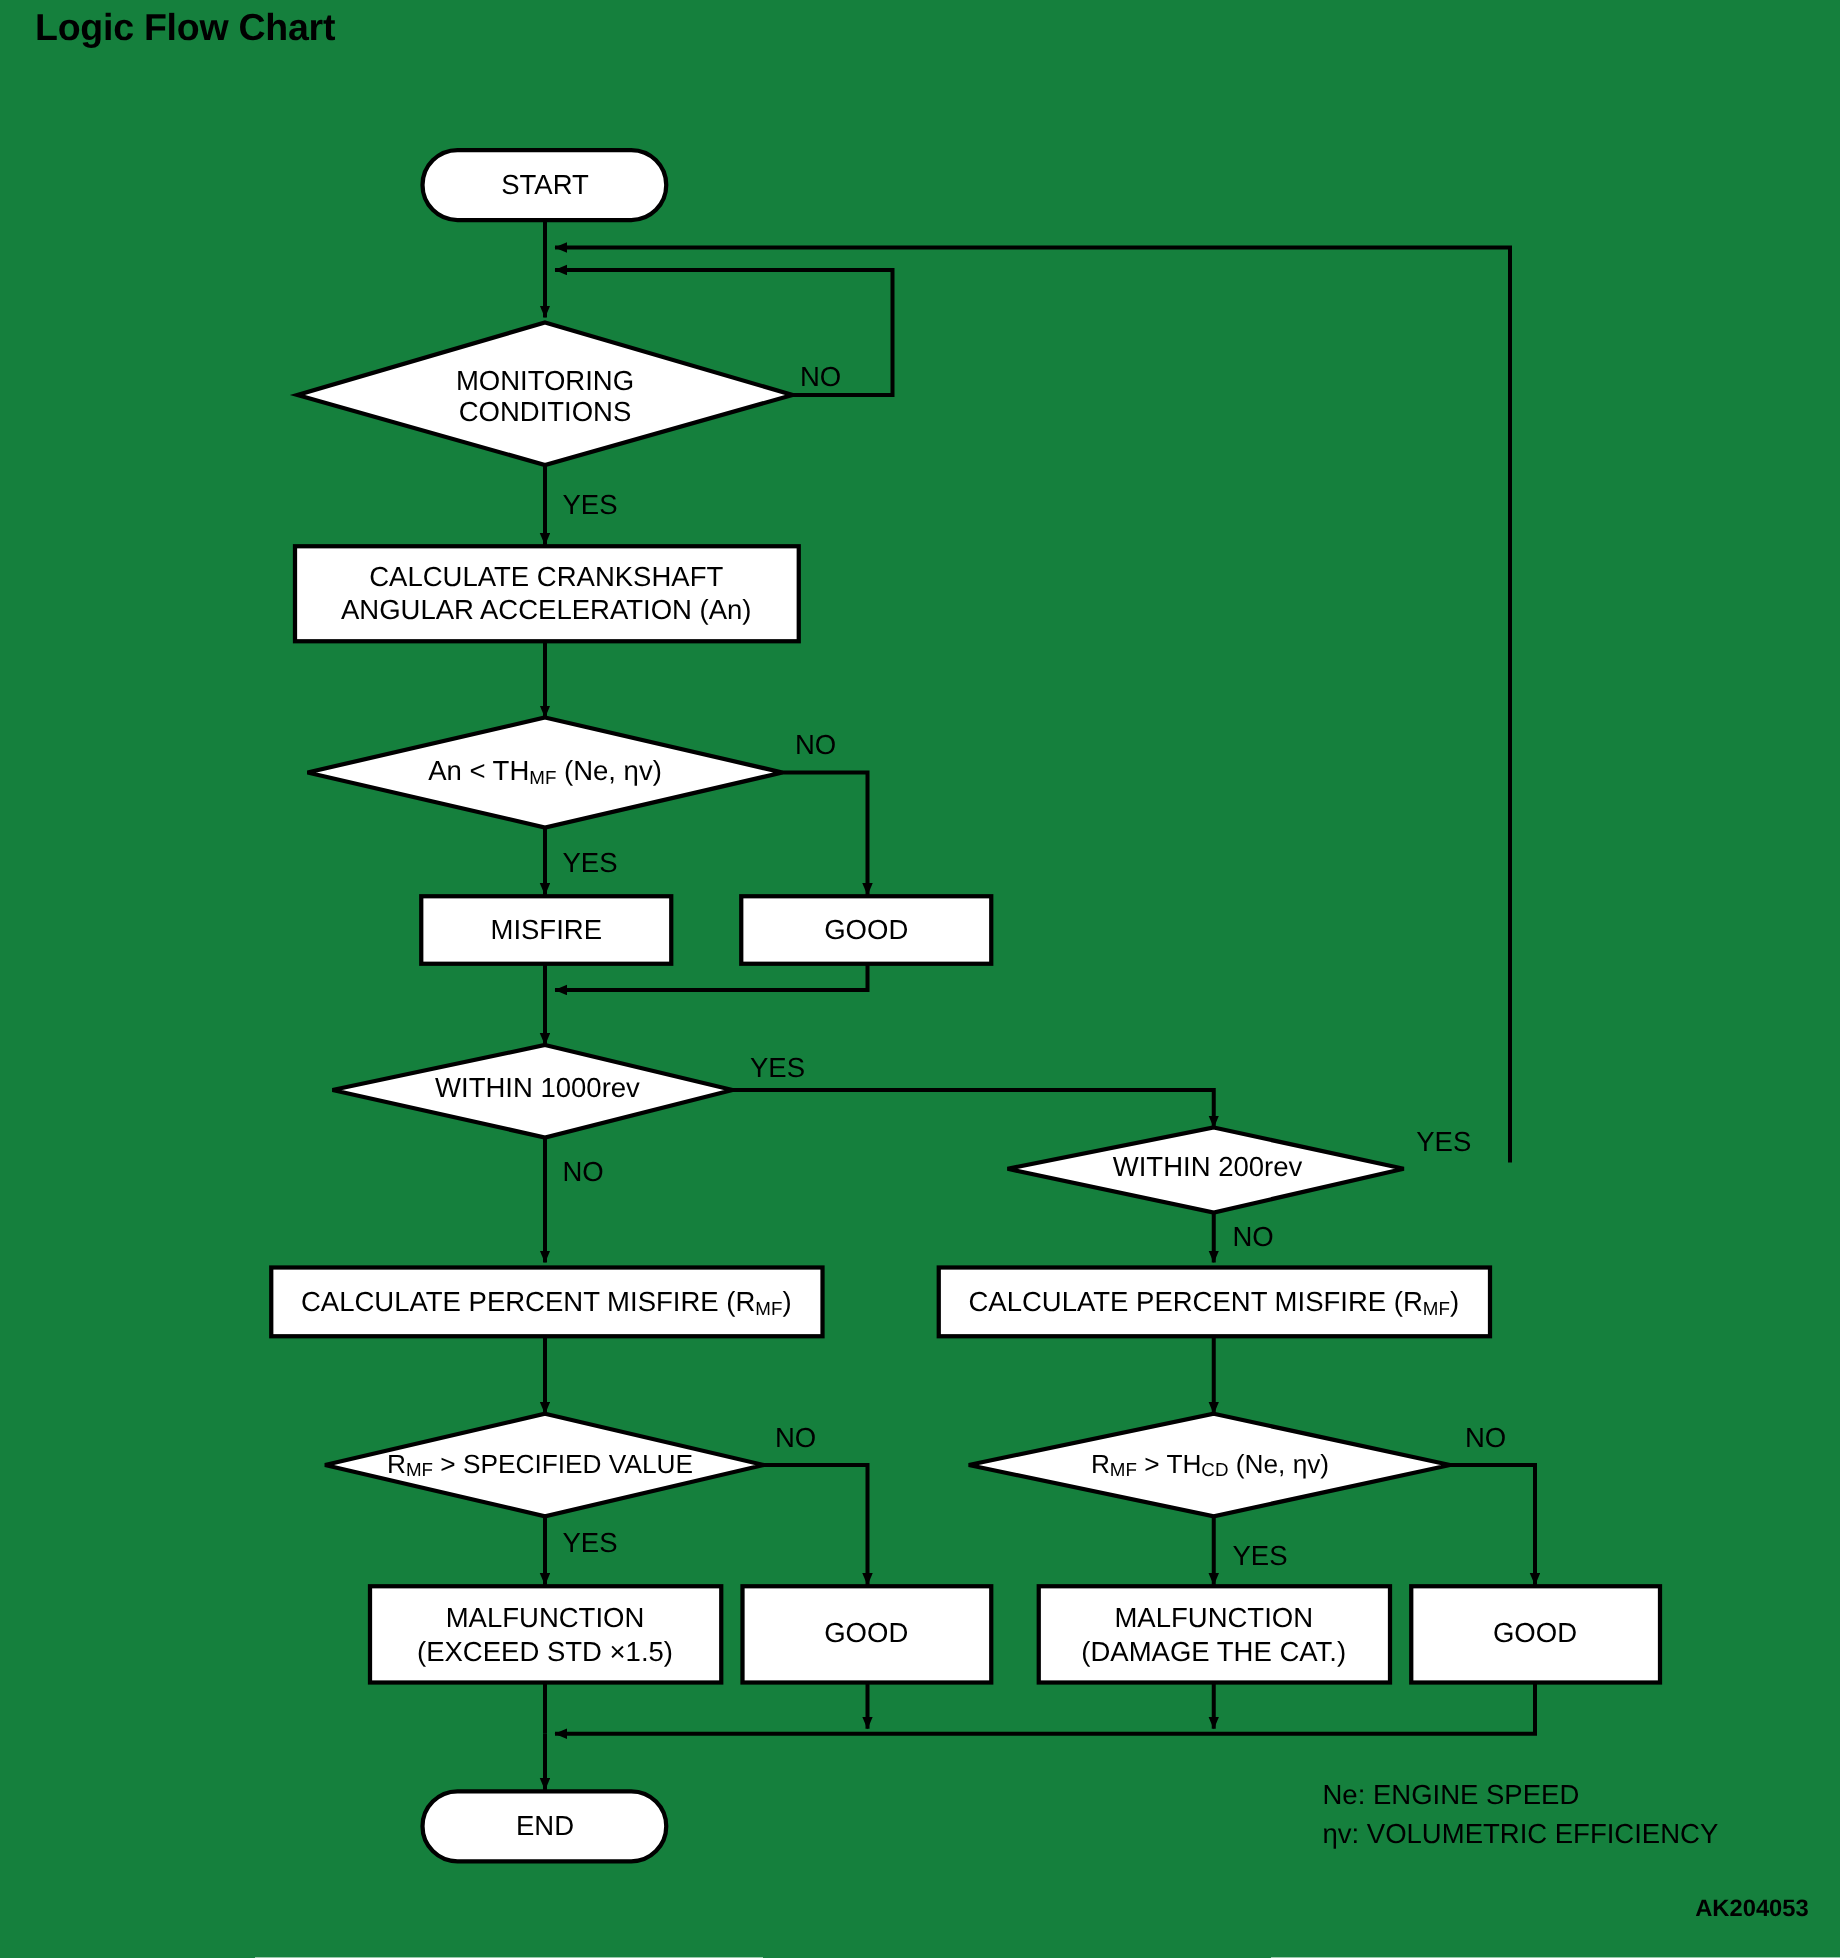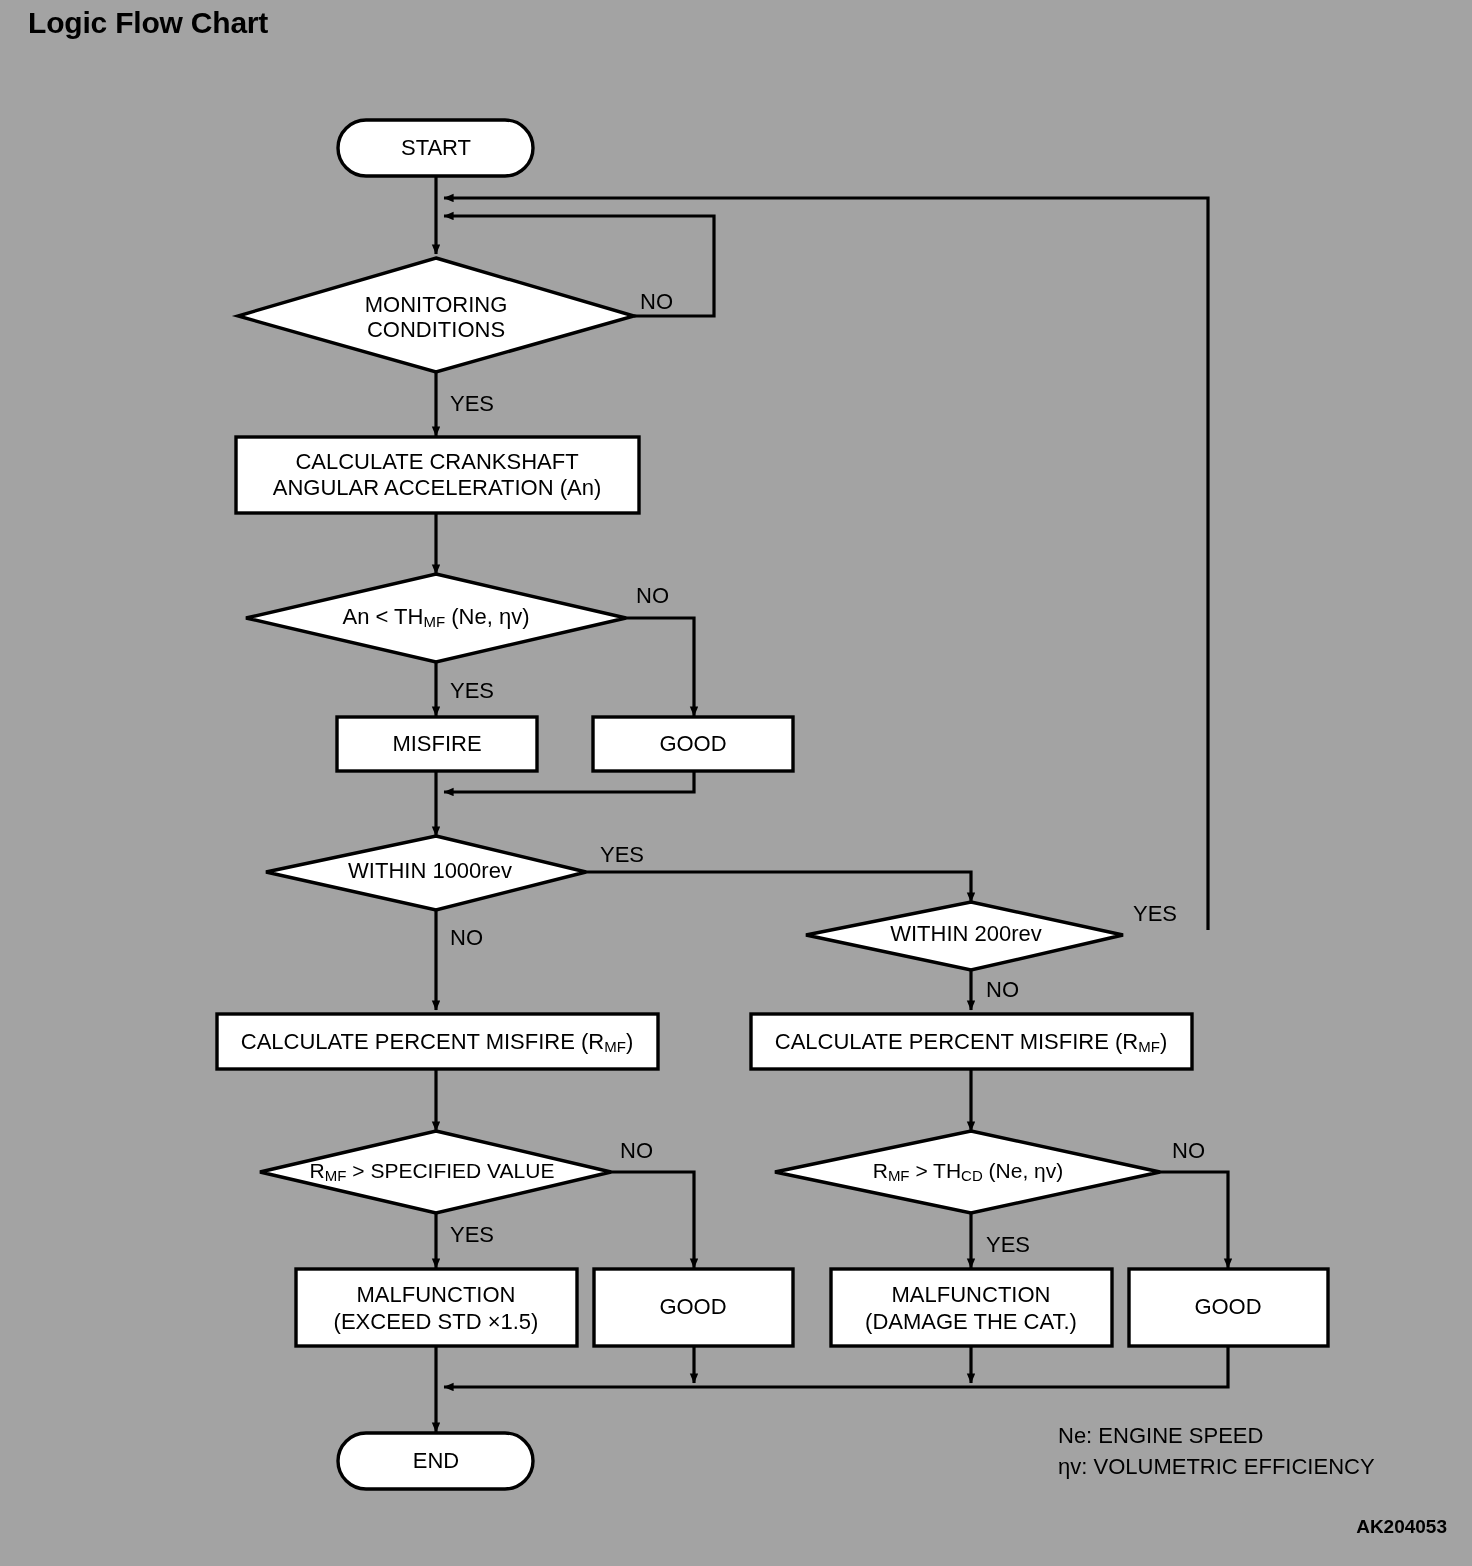--- a/index.html
+++ b/index.html
@@ -8,21 +8,21 @@
     background: #ffffff;
   }
   body {
     font-family: "Liberation Sans", sans-serif;
     color: #000000;
   }
   #page {
     position: relative;
     width: 1472px;
     height: 1566px;
-    background: #a3a3a3;
+    background: #15803d;
     overflow: hidden;
   }
   #flow-title {
     position: absolute;
     left: 28px;
     top: 6px;
     font-size: 30px;
     font-weight: bold;
     letter-spacing: -0.2px;
     font-family: "Liberation Sans", sans-serif;

